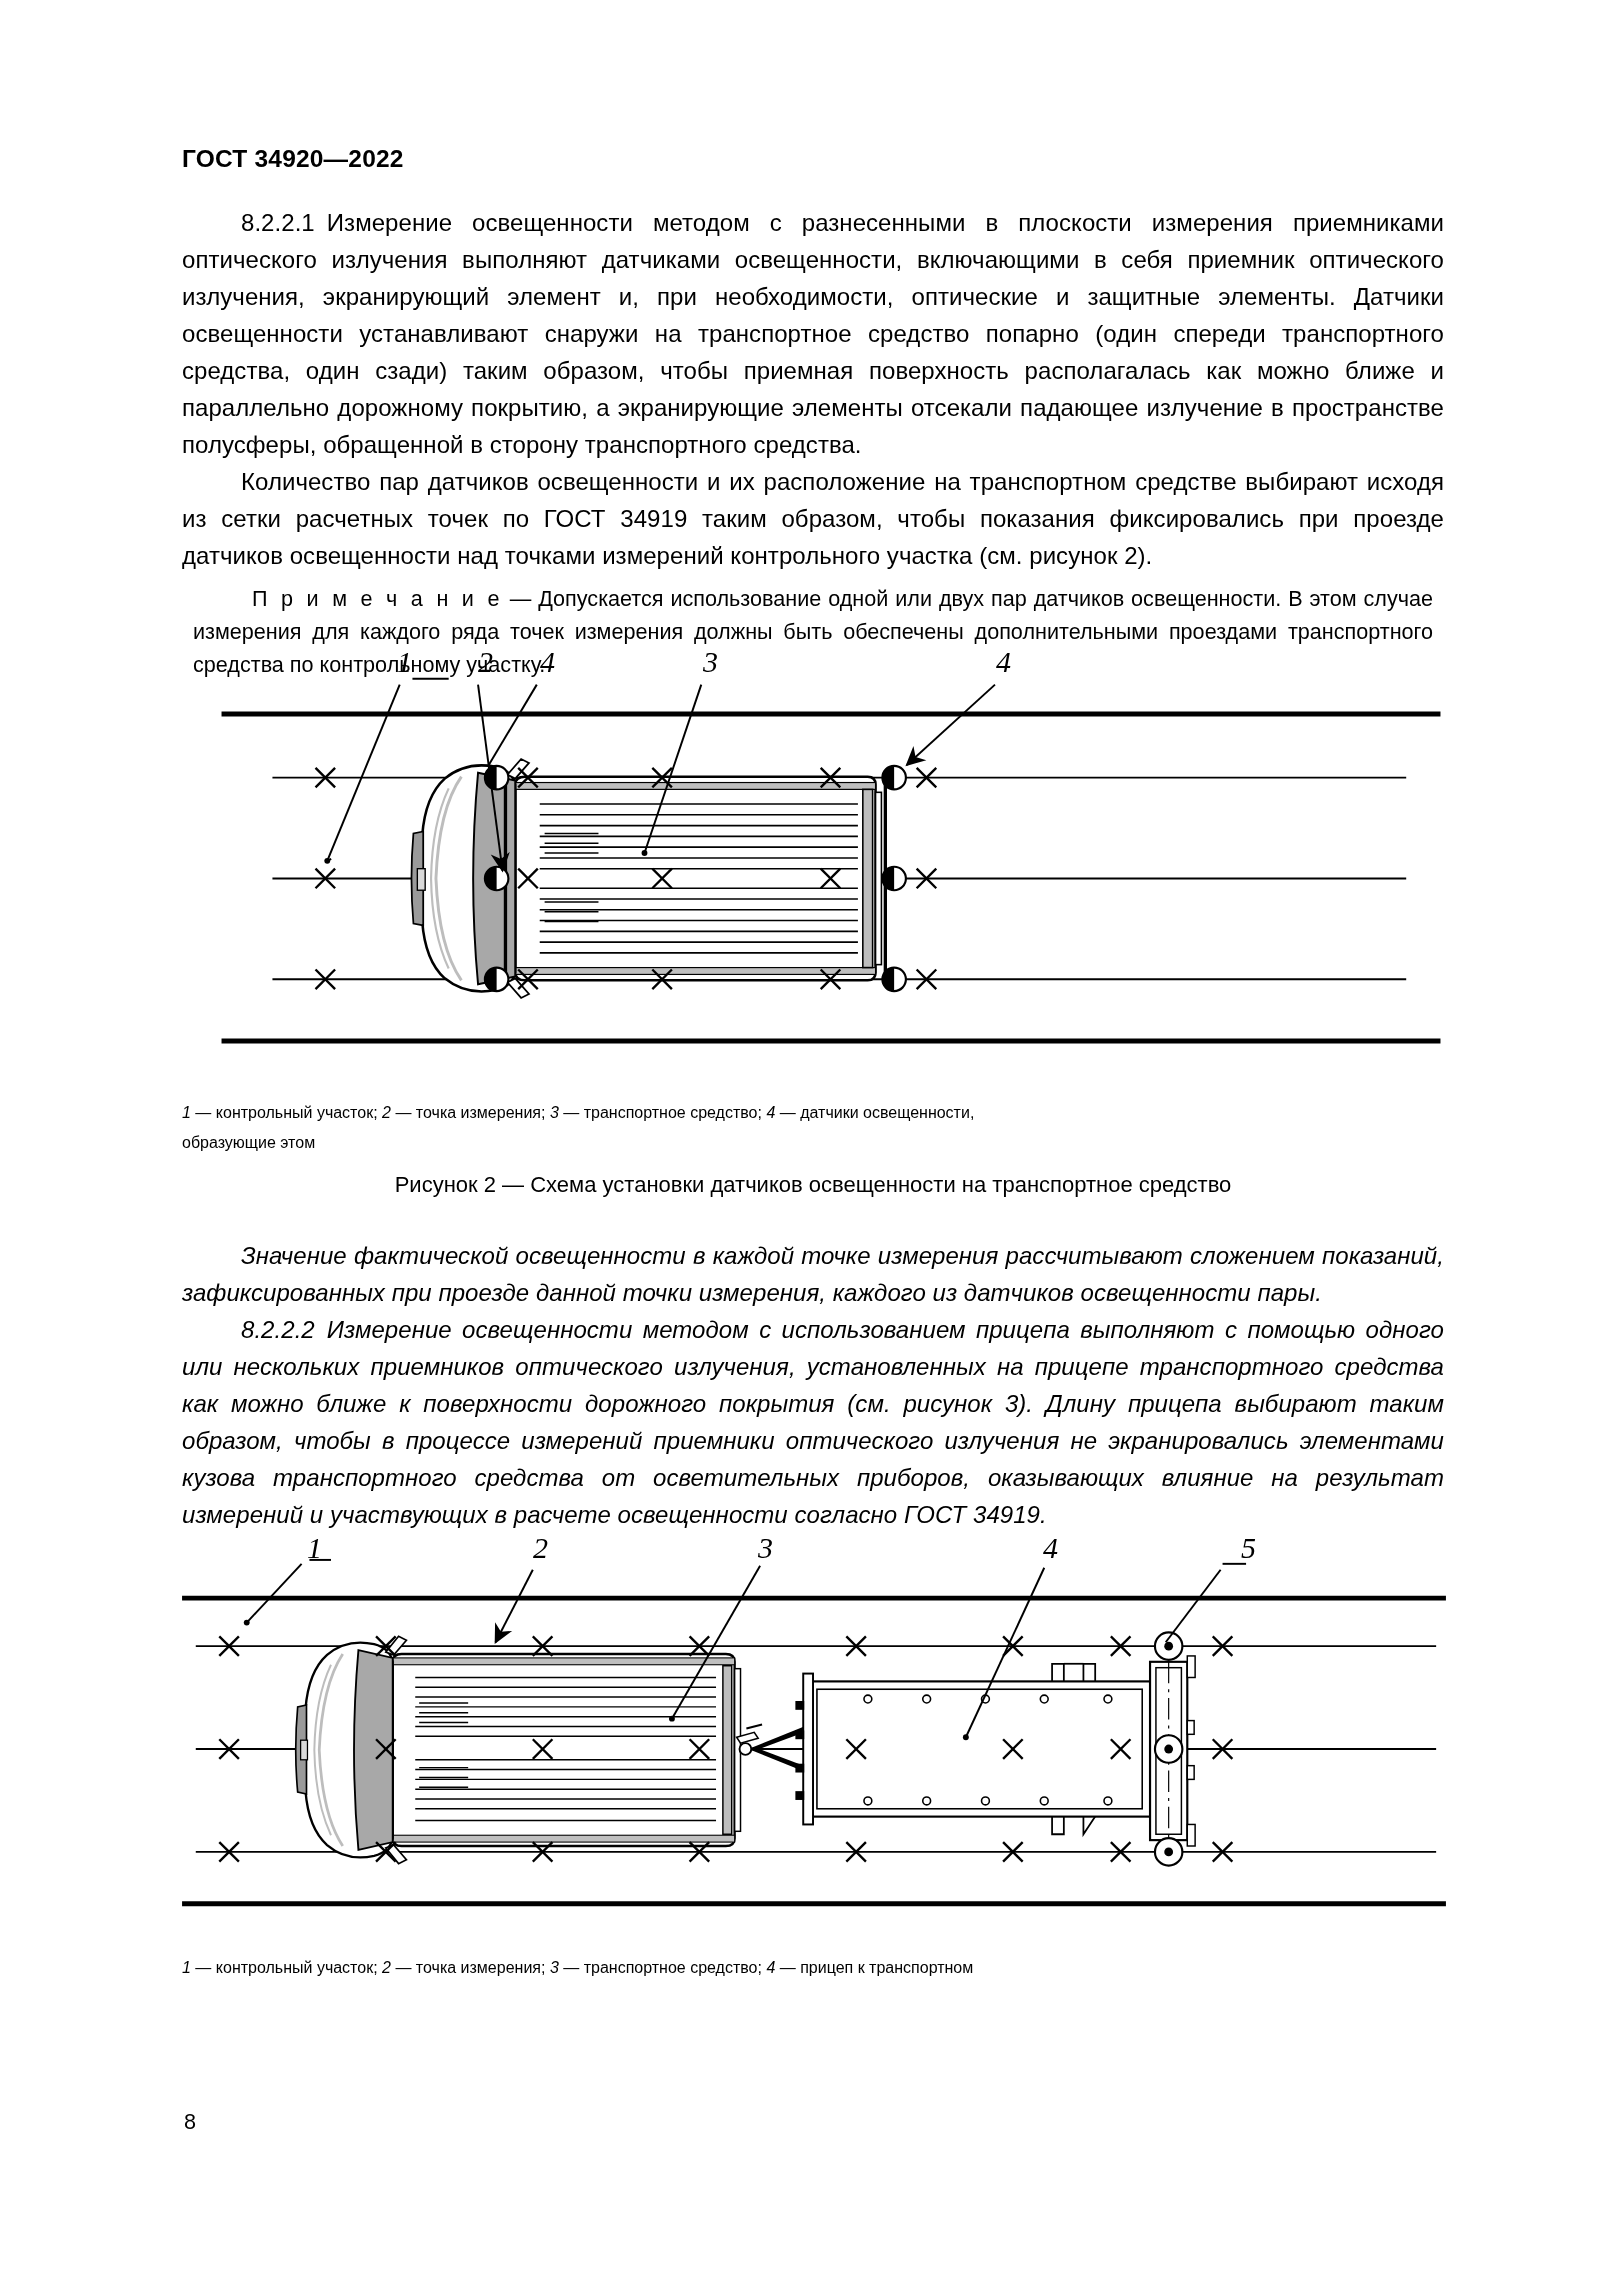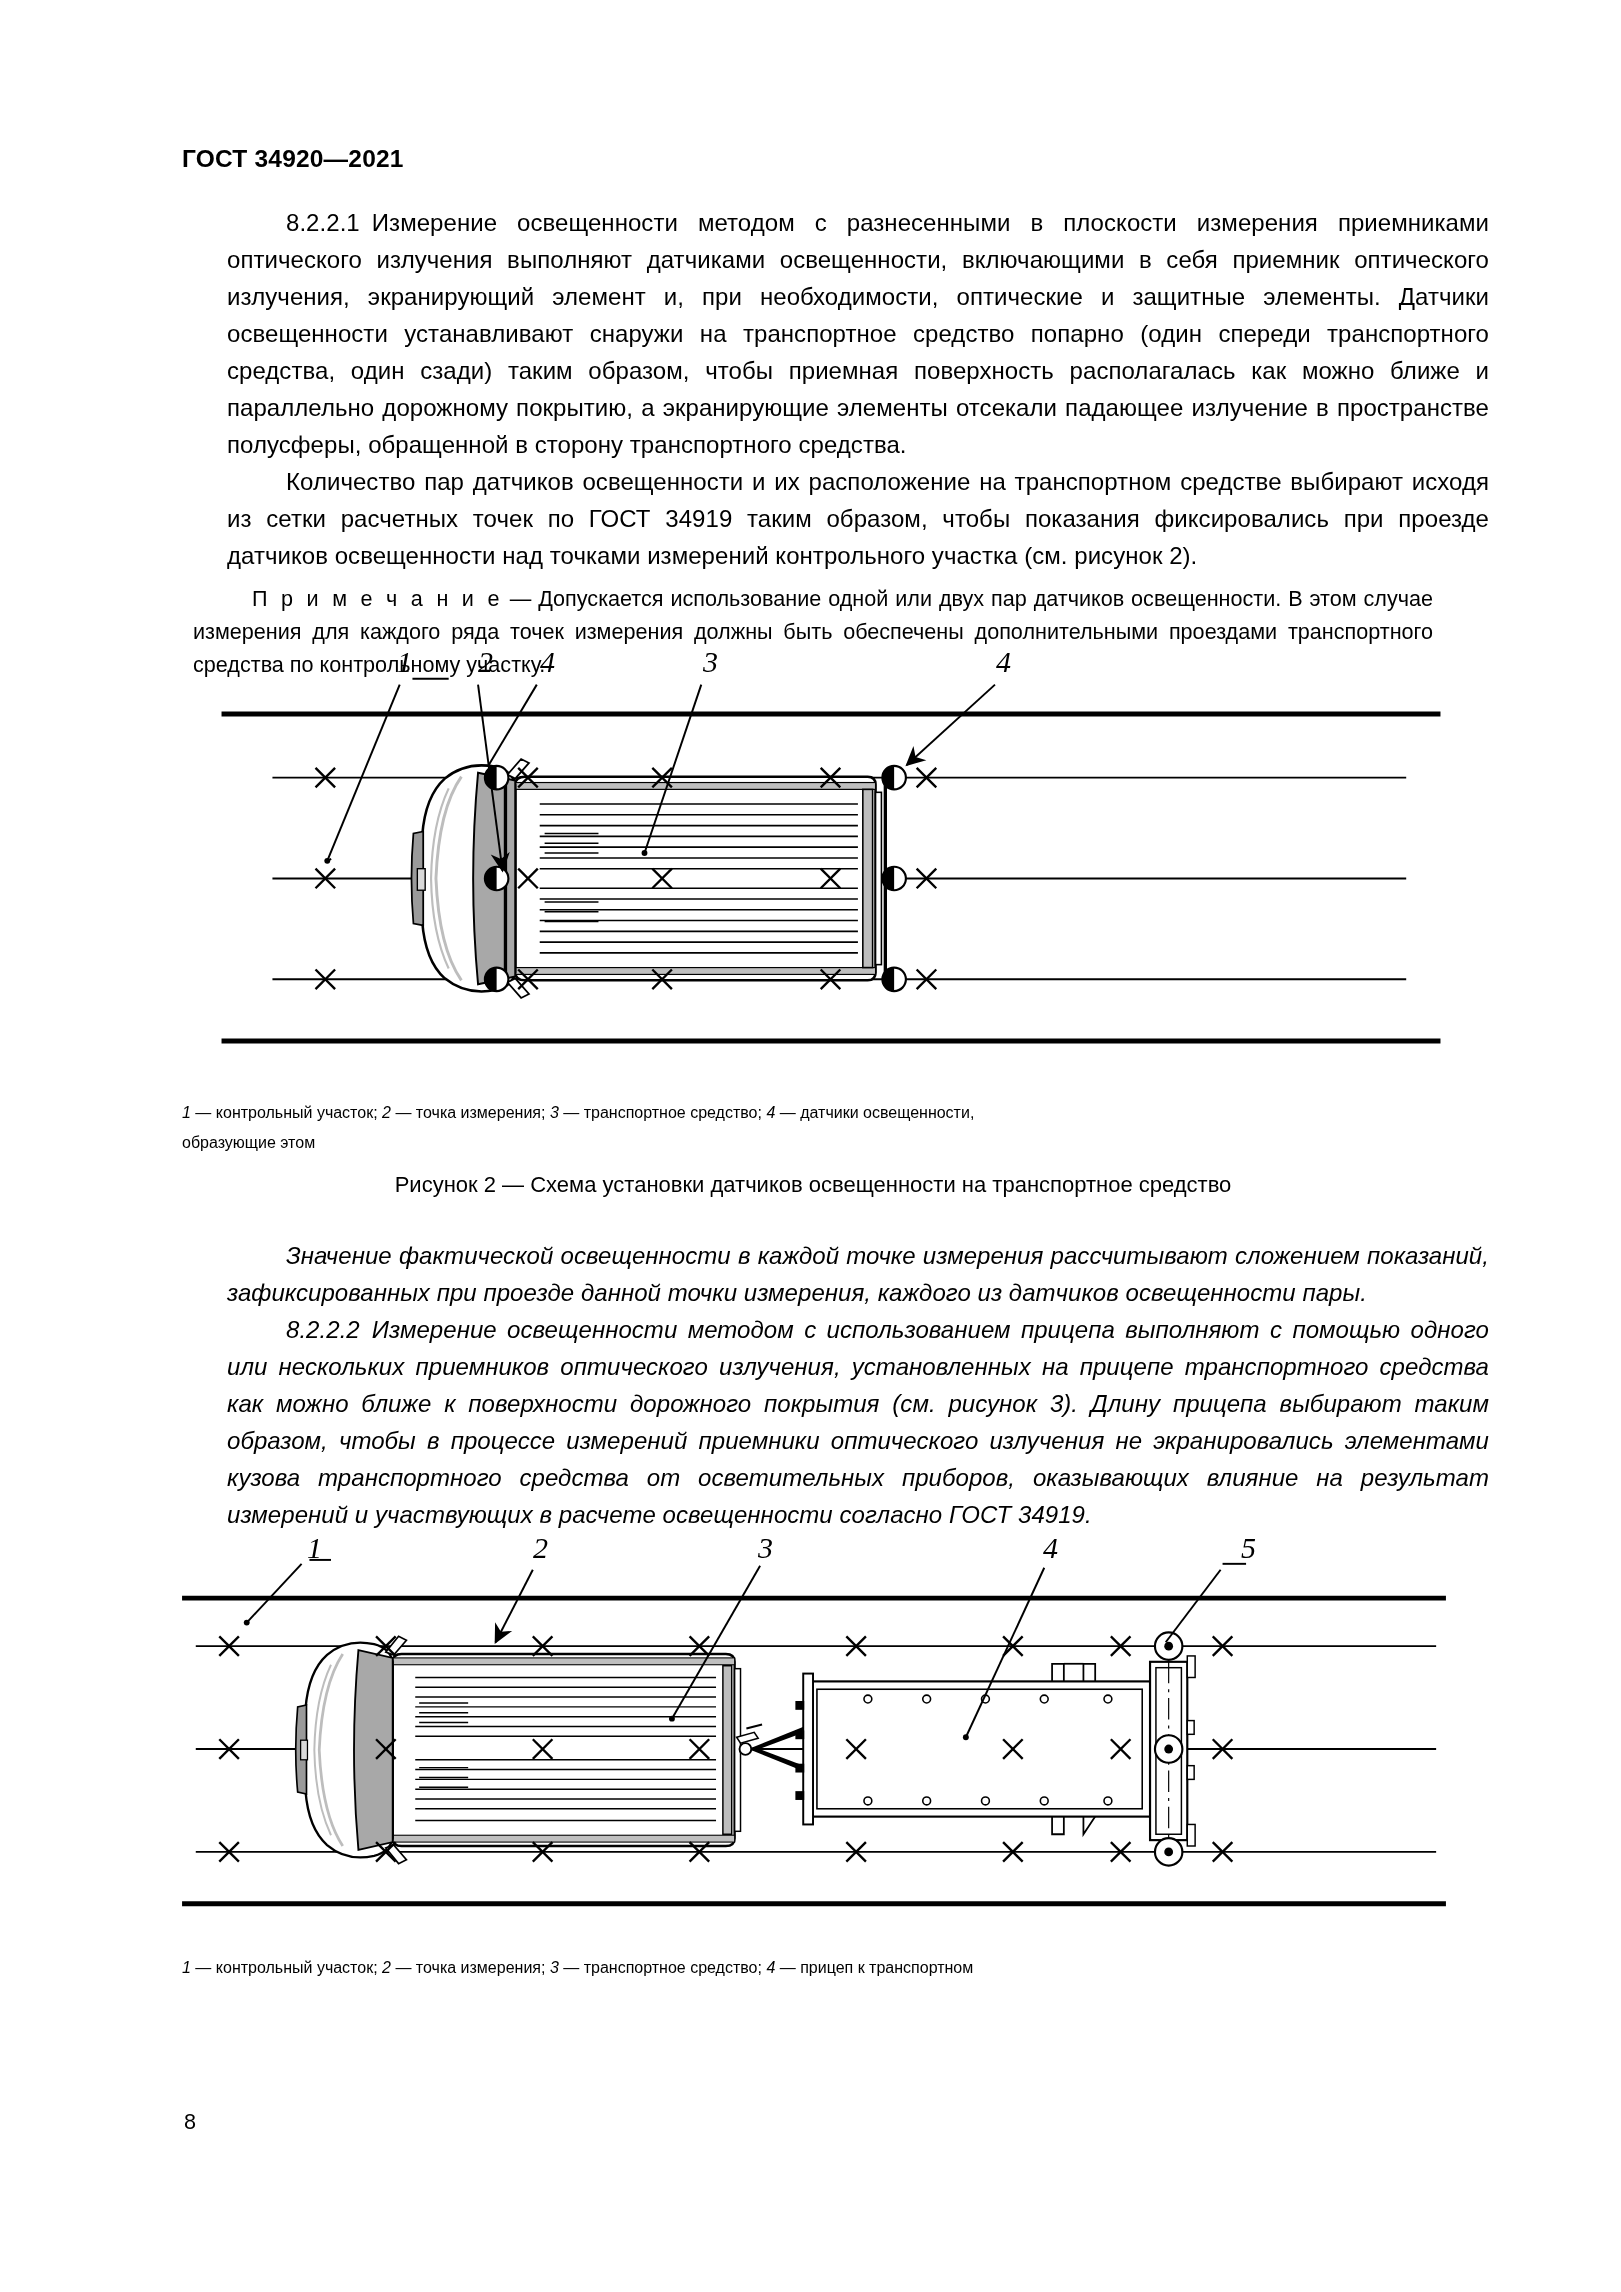--- a/index.html
+++ b/index.html
@@ -33,21 +33,20 @@
   
   .body-block {
     position: absolute;
     left: 182px;
     width: 1262px;
     font-size: 24px;
     line-height: 37px;
     text-align: justify;
     text-justify: inter-word;
     letter-spacing: 0.05px;
-    margin-left: 45px;
   }
   .body-block p {
     margin: 0;
     text-indent: 59px;
   }
 
   .note {
     position: absolute;
     left: 182px;
     width: 1262px;
@@ -88,21 +87,21 @@
   .figure {
     position: absolute;
   }
   .figure svg { display: block; }
 </style>
 </head>
 <body>
 
 <div class="page">
 
-  <div class="doc-header">ГОСТ 34920—2021</div>
+  <div class="doc-header">ГОСТ 34920—2022</div>
 
   <div class="body-block" style="top:204px;">
     <p>8.2.2.1 Измерение освещенности методом с разнесенными в плоскости измерения приемниками оптического излучения выполняют датчиками освещенности, включающими в себя приемник оптического излучения, экранирующий элемент и, при необходимости, оптические и защитные элементы. Датчики освещенности устанавливают снаружи на транспортное средство попарно (один спереди транспортного средства, один сзади) таким образом, чтобы приемная поверхность располагалась как можно ближе и параллельно дорожному покрытию, а экранирующие элементы отсекали падающее излучение в пространстве полусферы, обращенной в сторону транспортного средства.</p>
     <p>Количество пар датчиков освещенности и их расположение на транспортном средстве выбирают исходя из сетки расчетных точек по ГОСТ 34919 таким образом, чтобы показания фиксировались при проезде датчиков освещенности над точками измерений контрольного участка (см. рисунок 2).</p>
   </div>
 
   <div class="note" style="top:571px;">
     <p><span class="sp">П р и м е ч а н и е</span><span> — </span><span>Допускается использование одной или двух пар датчиков освещенности. В этом случае измерения для каждого ряда точек измерения должны быть обеспечены дополнительными проездами транспортного средства по контрольному участку.</span></p>
   </div>
 

